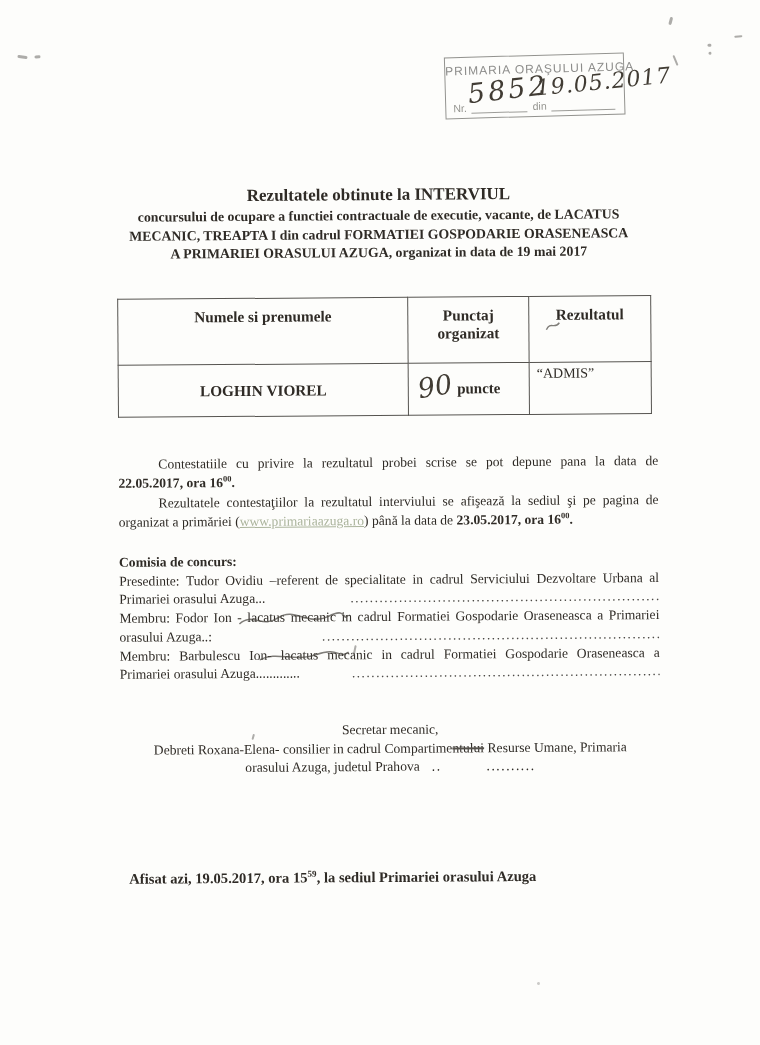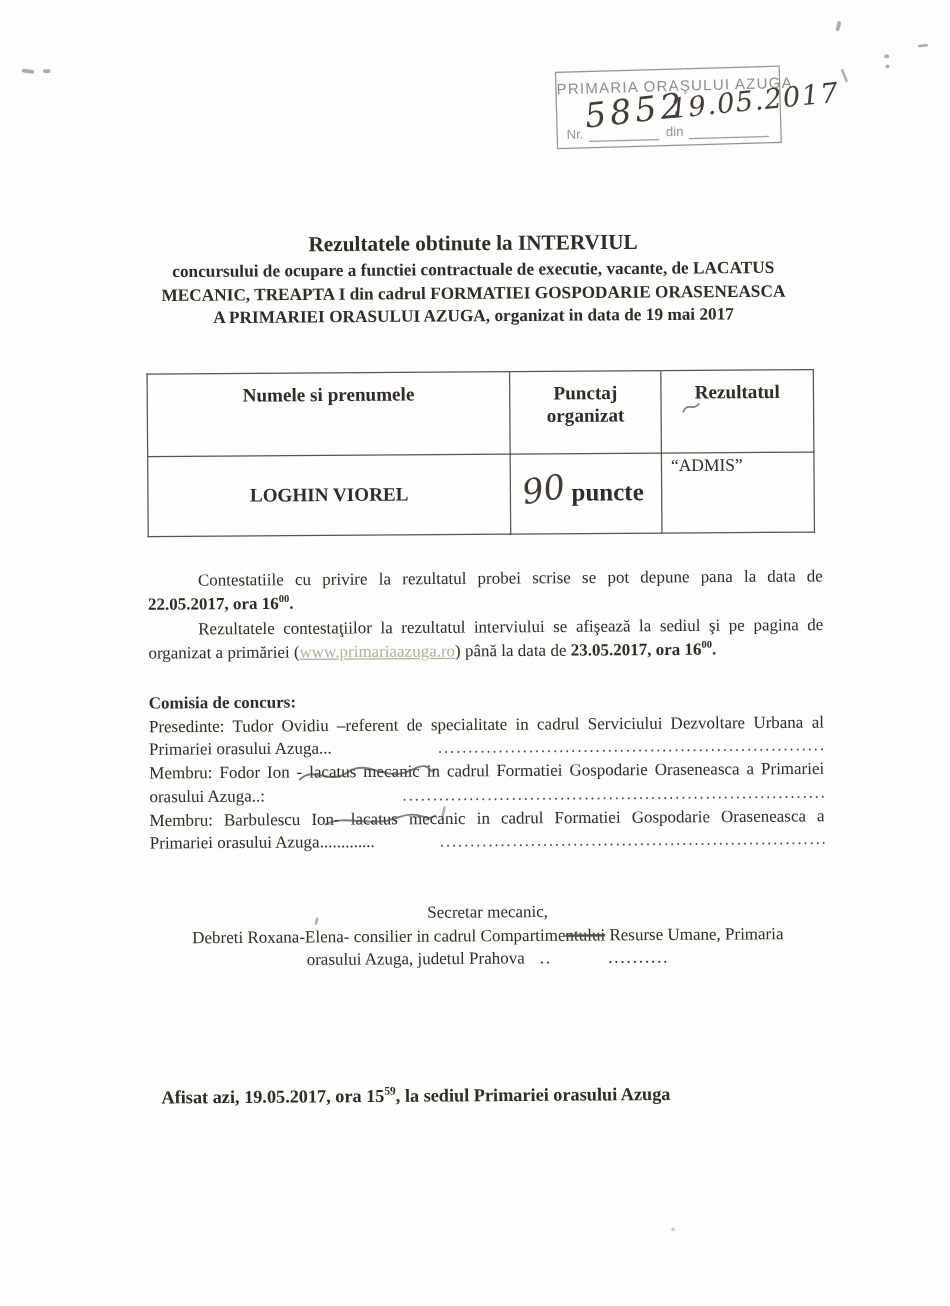--- a/index.html
+++ b/index.html
@@ -39,22 +39,22 @@
   .tbl{position:absolute;left:118px;top:297px;width:524px;border-collapse:collapse;
        table-layout:fixed;}
   .tbl td,.tbl th{border:1px solid #565450;}
   .tbl th{font-weight:bold;font-size:15.3px;vertical-align:top;padding-top:9px;height:55px;}
   .col-name{width:287px;} .col-score{width:118px;} .col-result{width:119px;}
   .row-data td{height:44px;}
   .cell-name{text-align:center;font-weight:bold;font-size:15.3px;vertical-align:middle;}
   .cell-score{vertical-align:middle;}
   .score-wrap{display:flex;align-items:center;padding-left:8px;}
   .hw-score{display:inline-block;font-size:27px;transform:rotate(-9deg);margin:-6px 5px 0 0;}
-  .score-suffix{font-weight:bold;font-size:20px;}
-  .cell-result{vertical-align:top;padding:3px 2px 16px 7px;font-size:14px;}
+  .score-suffix{font-weight:bold;font-size:15px;}
+  .cell-result{vertical-align:top;padding:3px 2px 4px 7px;font-size:14px;}
   .th-2line div{line-height:18px;}
 
   
   .block{position:absolute;left:118px;width:540px;font-size:13.6px;}
   .paras{top:453px;line-height:19.3px;}
   .commission{top:552px;line-height:18.7px;}
   .secretary{top:721px;line-height:18.5px;}
   .footer{top:866px;font-size:14.6px;line-height:22px;}
   .line{display:block;}
   .just{text-align:justify;text-align-last:justify;}

